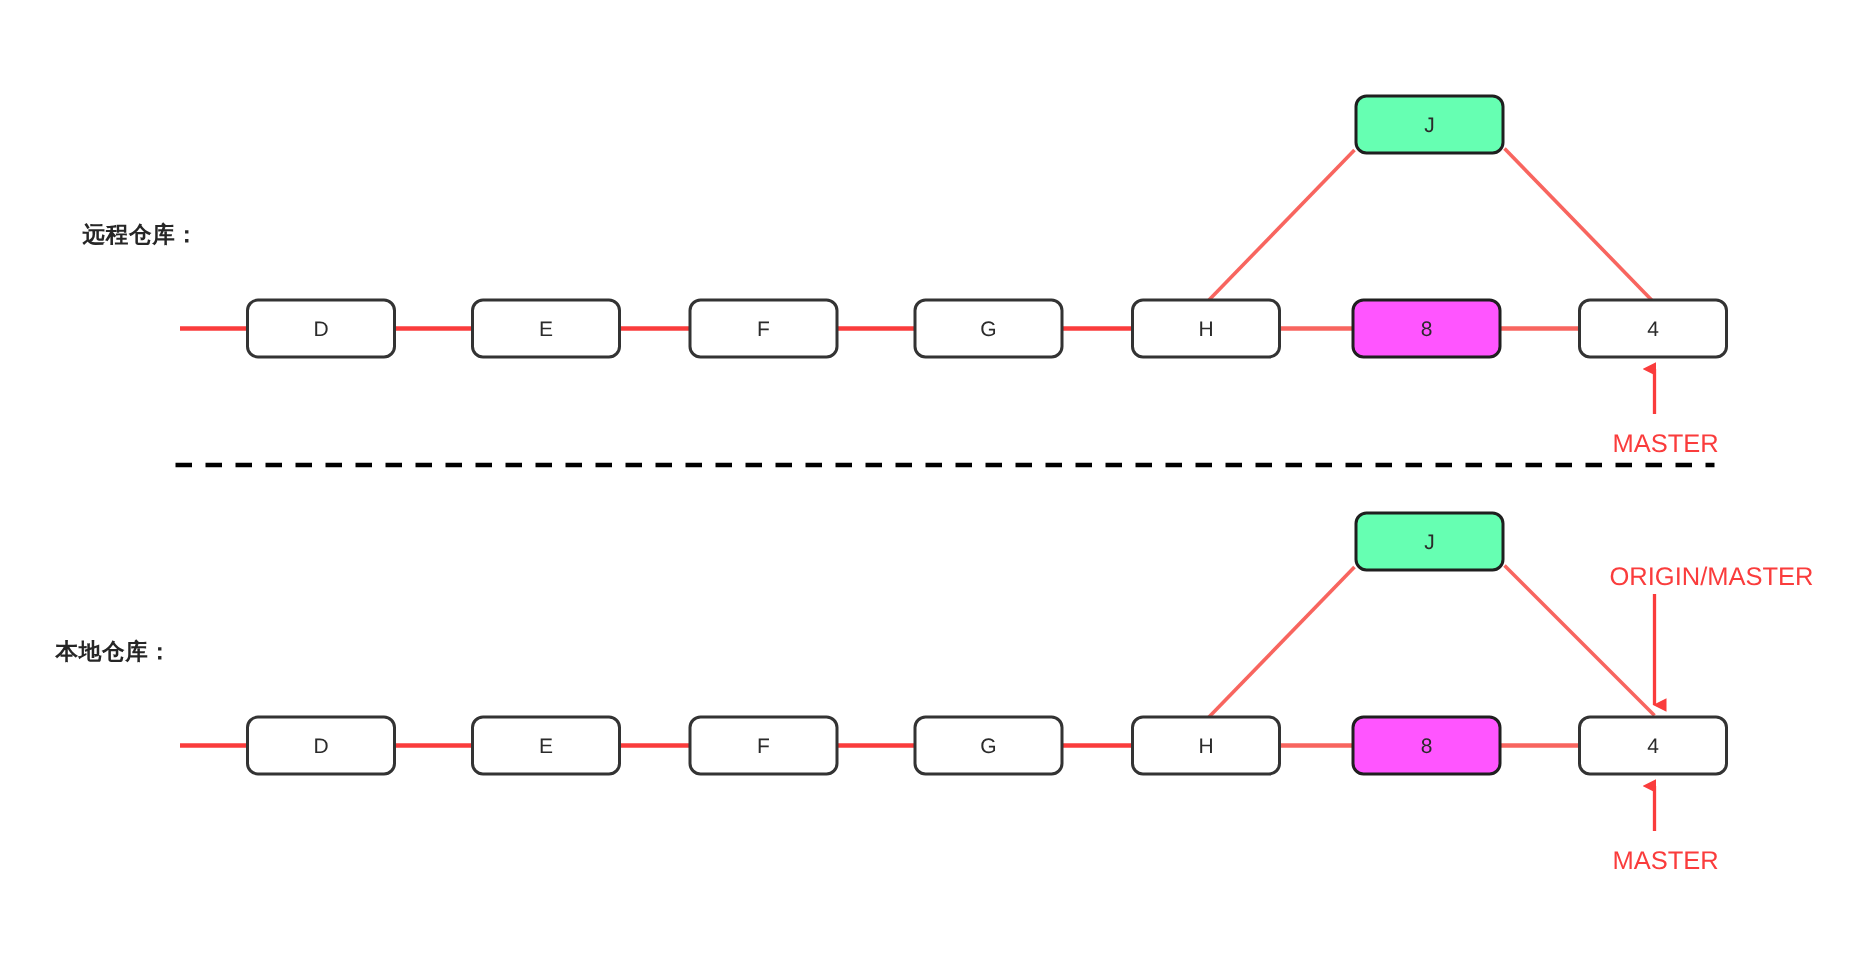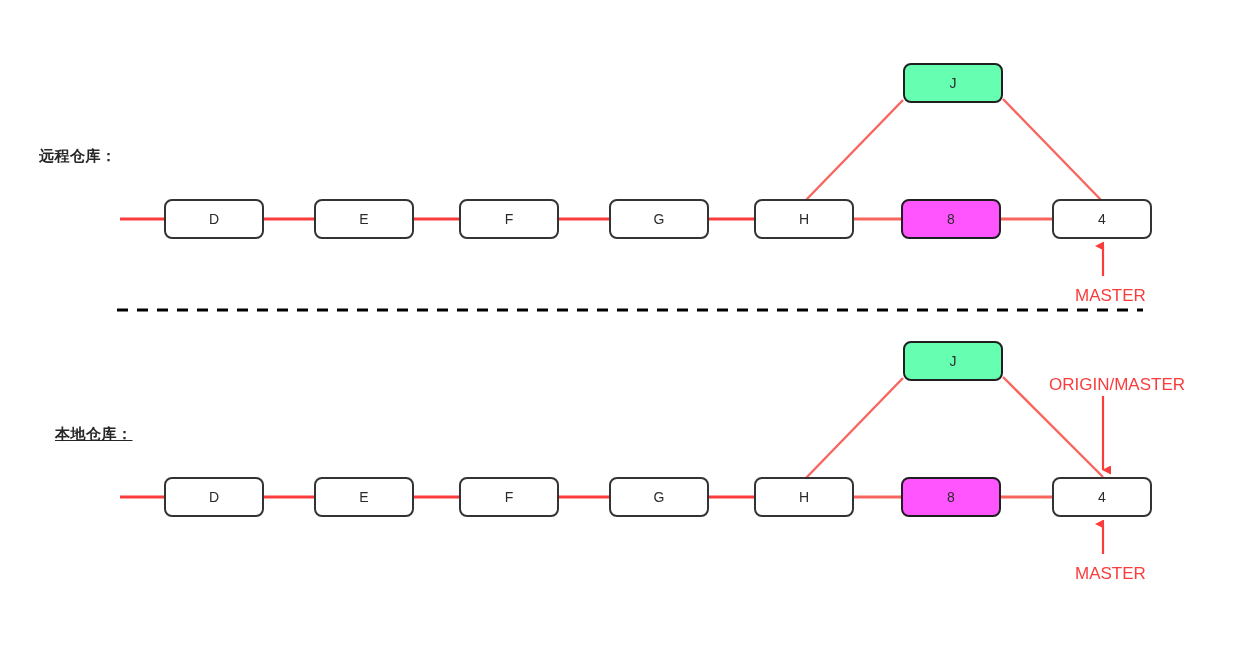--- a/index.html
+++ b/index.html
@@ -112,40 +112,40 @@
       <line x1="1003" y1="377" x2="1103" y2="477" stroke="#f8655f" stroke-width="2.4"></line>
     </g>
     <g>
       <line x1="1103" y1="396" x2="1103" y2="470" stroke="#fa3c3c" stroke-width="2.2" marker-end="url(#arrow-down)"></line>
     </g>
     <g>
       <line x1="1103" y1="554" x2="1103" y2="524" stroke="#fa3c3c" stroke-width="2.2" marker-end="url(#arrow-up)"></line>
     </g>
   </svg>
 
-  <div class="section-label" style="left:39px; top:147px;font-family:Liberation Mono, monospace;">远程仓库：</div>
+  <div class="section-label" style="left:55px; top:147px;font-family:Liberation Mono, monospace;">远程仓库：</div>
 
   <div class="node" style="left:164px; top:199px;">D</div>
   <div class="node" style="left:314px; top:199px;">E</div>
   <div class="node" style="left:459px; top:199px;">F</div>
   <div class="node" style="left:609px; top:199px;">G</div>
   <div class="node" style="left:754px; top:199px;">H</div>
   <div class="node magenta" style="left:901px; top:199px;">8</div>
   <div class="node" style="left:1052px; top:199px;">4</div>
   <div class="node green" style="left:903px; top:63px;">J</div>
 
   <div class="ref-label" style="left:1075px; top:286px;">MASTER</div>
 
-  <div class="section-label" style="left:55px; top:425px;text-decoration:underline;">本地仓库：</div>
+  <div class="section-label" style="left:37px; top:425px;">本地仓库：</div>
 
   <div class="node" style="left:164px; top:477px;">D</div>
   <div class="node" style="left:314px; top:477px;">E</div>
   <div class="node" style="left:459px; top:477px;">F</div>
   <div class="node" style="left:609px; top:477px;">G</div>
   <div class="node" style="left:754px; top:477px;">H</div>
   <div class="node magenta" style="left:901px; top:477px;">8</div>
   <div class="node" style="left:1052px; top:477px;">4</div>
   <div class="node green" style="left:903px; top:341px;">J</div>
 
-  <div class="ref-label" style="left:1049px; top:375px;">ORIGIN/MASTER</div>
+  <div class="ref-label" style="left:1073px; top:375px;">ORIGIN/MASTER</div>
   <div class="ref-label" style="left:1075px; top:564px;">MASTER</div>
 
 </div>
 
 </body></html>

